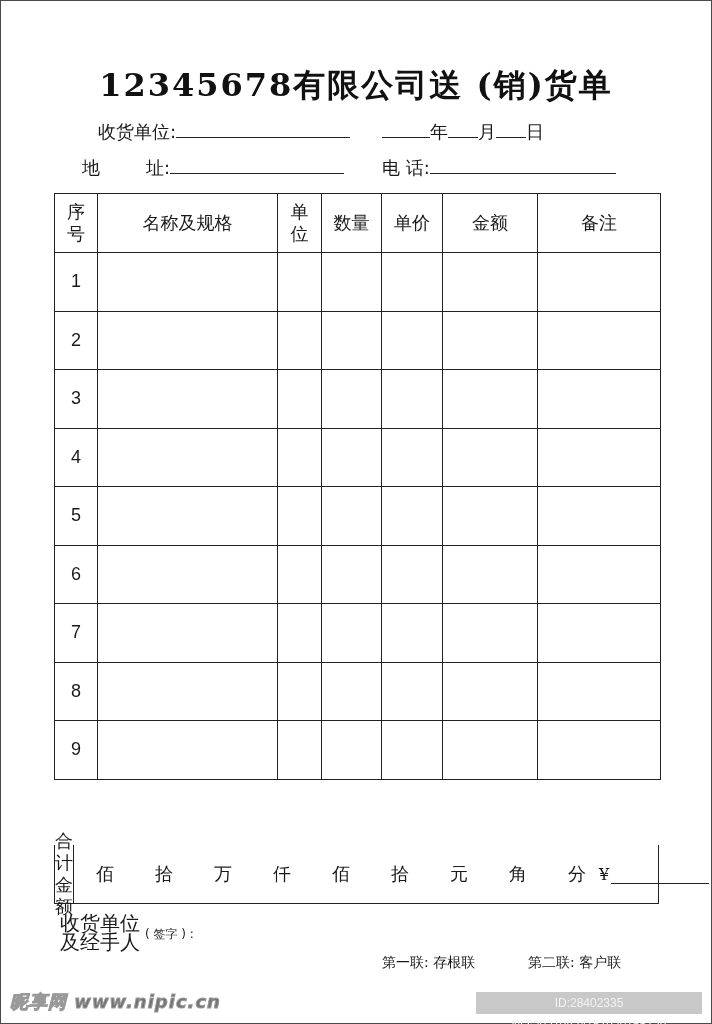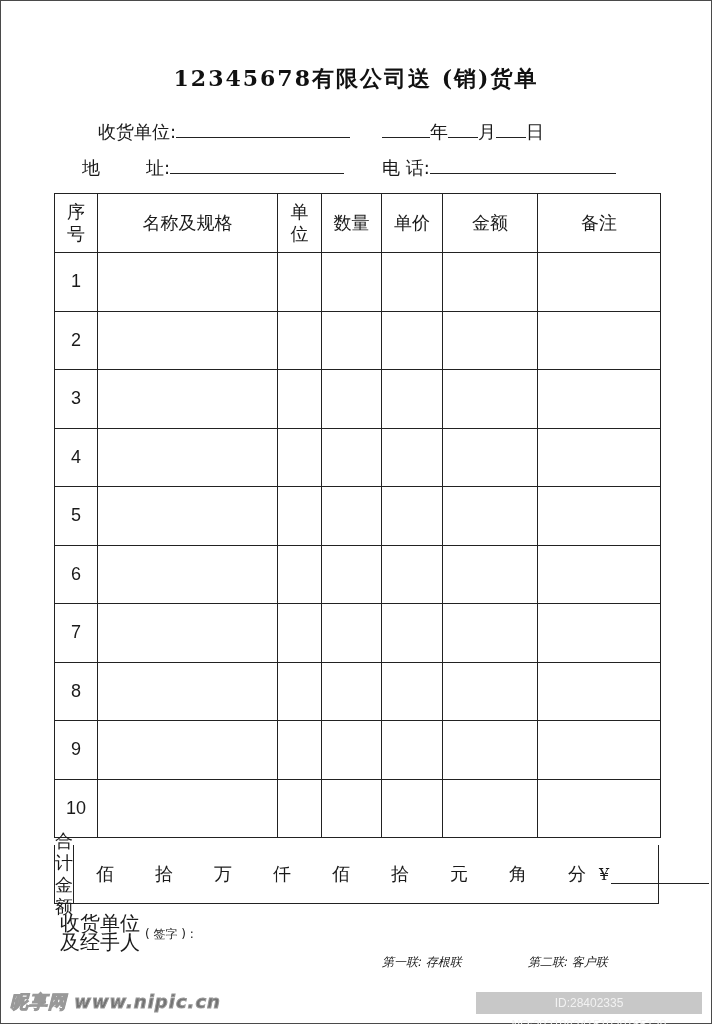--- a/index.html
+++ b/index.html
@@ -1,36 +1,36 @@
 <!DOCTYPE html>
 <html><head>
 <meta charset="utf-8">
 <style>
   html, body { margin:0; padding:0; }
   body { width:712px; height:1024px; background:#ffffff; position:relative; overflow:hidden;
          font-family: "DejaVu Sans", "Liberation Sans", sans-serif; color:#1a1a1a; }
   .frame { position:absolute; left:0; top:0; width:710px; height:1022px; border:1px solid #4a4a4a; }
   .title { position:absolute; left:0; width:712px; top:64px; text-align:center;
-           font-family:"DejaVu Serif","Liberation Serif",serif; font-weight:bold; font-size:22px; letter-spacing:2px; color:#111; }
+           font-family:"DejaVu Serif","Liberation Serif",serif; font-weight:bold; font-size:32px; letter-spacing:2px; color:#111; }
   .info { position:absolute; font-size:18px; color:#1a1a1a; white-space:nowrap; }
   .uline { display:inline-block; border-bottom:1.5px solid #222; vertical-align:baseline; height:16px; }
   table.grid { position:absolute; left:54px; top:193px; border-collapse:collapse; }
   table.grid td { border:1.5px solid #222; padding:0; text-align:center; vertical-align:middle; font-size:18px; }
   .hdr td { height:58px; }
   .row td { height:57.5px; }
   .num { font-family:"Liberation Sans",sans-serif; font-size:20px; }
   .total { position:absolute; left:54px; top:845px; width:605px; height:59px; border:1.5px solid #222; border-top:none; display:flex; box-sizing:border-box; }
   .total-label { width:59px; border-right:1.5px solid #222; font-size:18px; line-height:22px; text-align:center; display:flex; flex-direction:column; justify-content:center; }
   .total-body { flex:1; display:flex; align-items:center; padding-left:22px; font-size:18px; }
   .unit { width:59px; display:inline-block; }
   .yen { font-family:"DejaVu Serif",serif; font-size:16px; margin-left:-28px; }
   .yen-line { display:inline-block; width:98px; border-bottom:1.5px solid #222; height:18px; margin-left:2px; }
   .sign { position:absolute; left:60px; top:914px; font-size:20px; line-height:19px; }
   .sign-paren { position:absolute; left:145px; top:926px; font-size:12px; }
-  .copies { position:absolute; top:954px; font-size:12px;font-style:italic; }
+  .copies { position:absolute; top:954px; font-size:14px; }
   .wm-left { position:absolute; left:10px; top:990px; font-size:18px; color:#737373; -webkit-text-stroke:1px #999; font-style:italic; font-weight:bold; letter-spacing:1px; }
   .wm-right { position:absolute; left:476px; top:992px; width:226px; height:22px; background:#c8c8c8; color:#f2f2f2; font-size:12px; line-height:22px; text-align:center; font-family:"Liberation Sans",sans-serif; }
 </style>
 </head>
 <body>
 
 <div class="frame"></div>
 
 <div class="title">12345678有限公司送 (销)货单</div>
 
@@ -141,29 +141,20 @@
       </tr>
   <tr class="row">
         <td class="num">9</td>
         <td></td>
         <td></td>
         <td></td>
         <td></td>
         <td></td>
         <td></td>
       </tr>
-  <tr class="row">
-        <td class="num">10</td>
-        <td></td>
-        <td></td>
-        <td></td>
-        <td></td>
-        <td></td>
-        <td></td>
-      </tr>
 </tbody>
   </table>
 
 <div class="total">
   <div class="total-label">
     <span>合计</span>
     <span>金额</span>
   </div>
   <div class="total-body">
     <span class="unit">佰</span>

